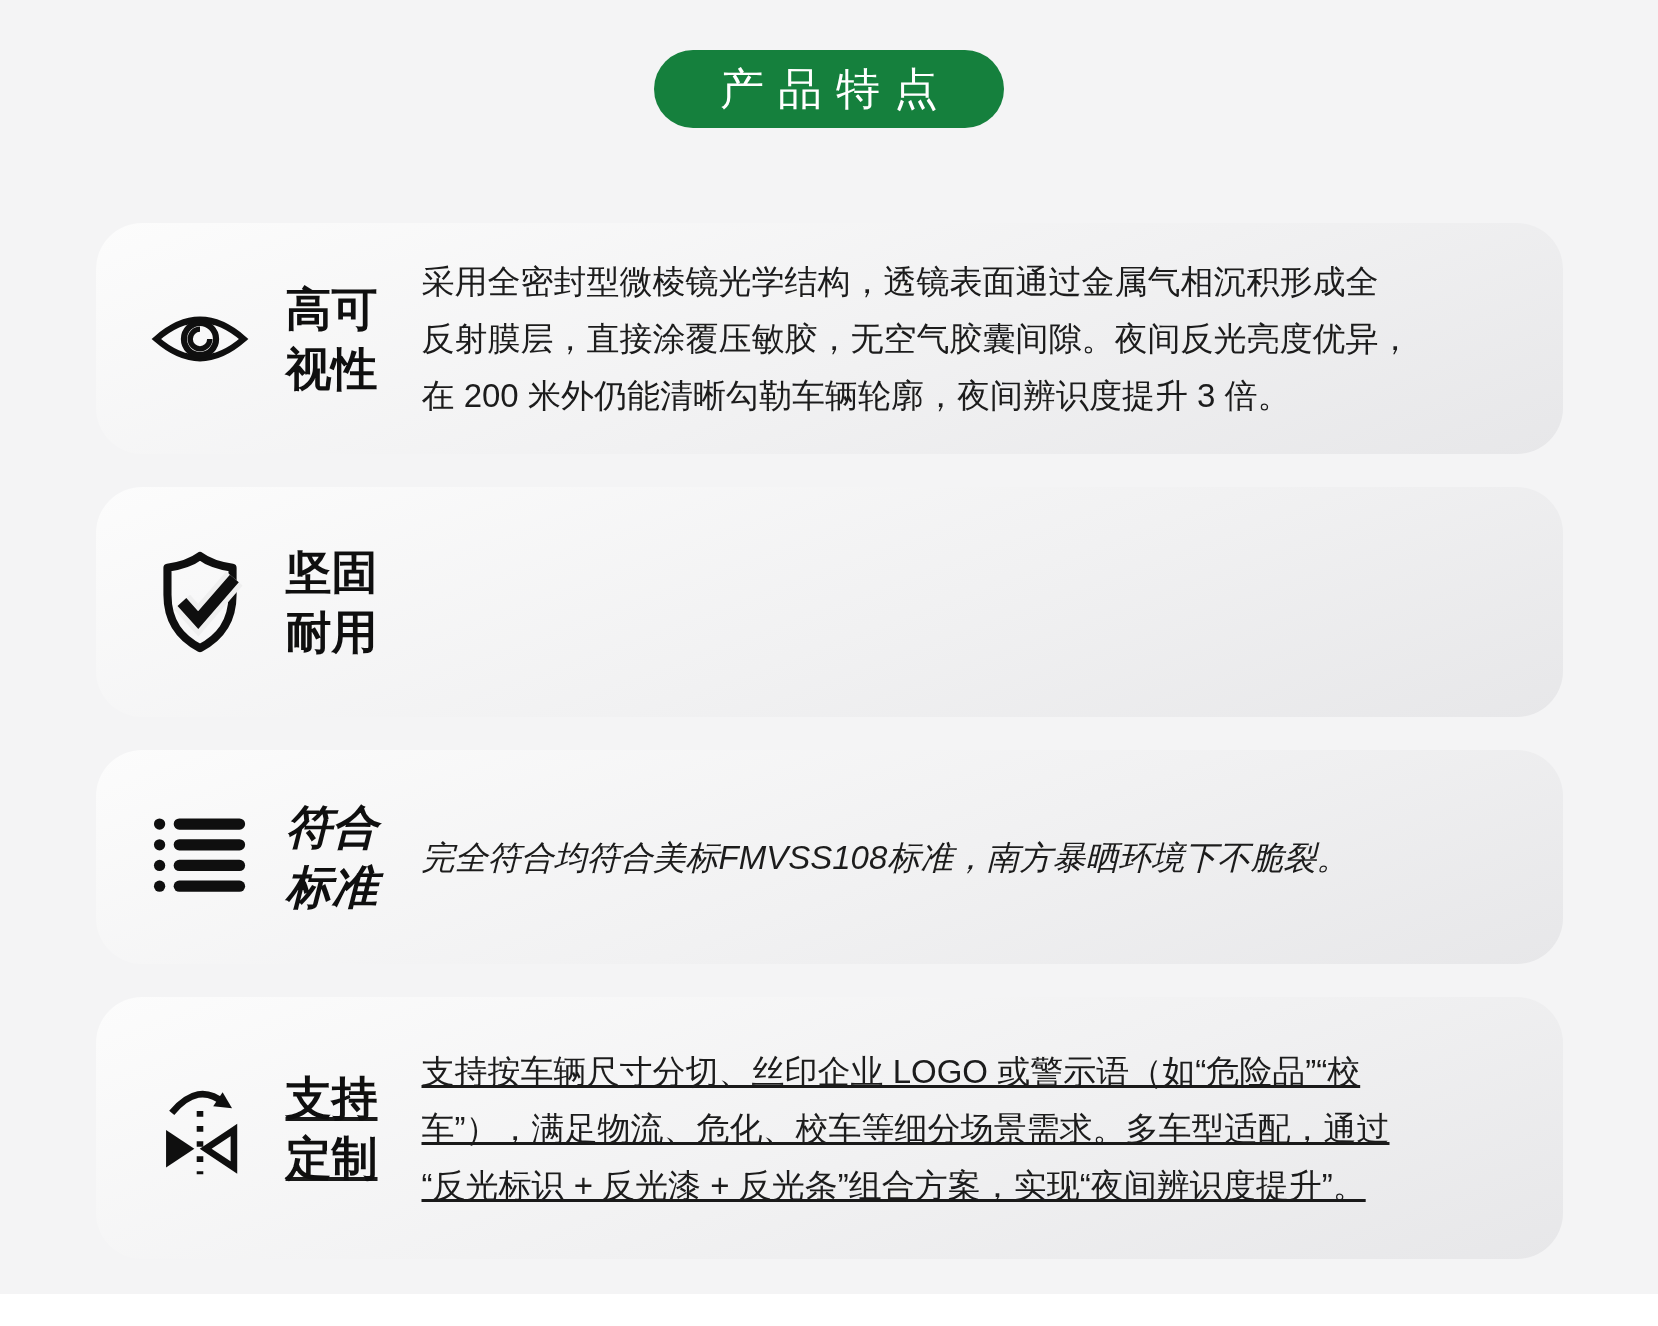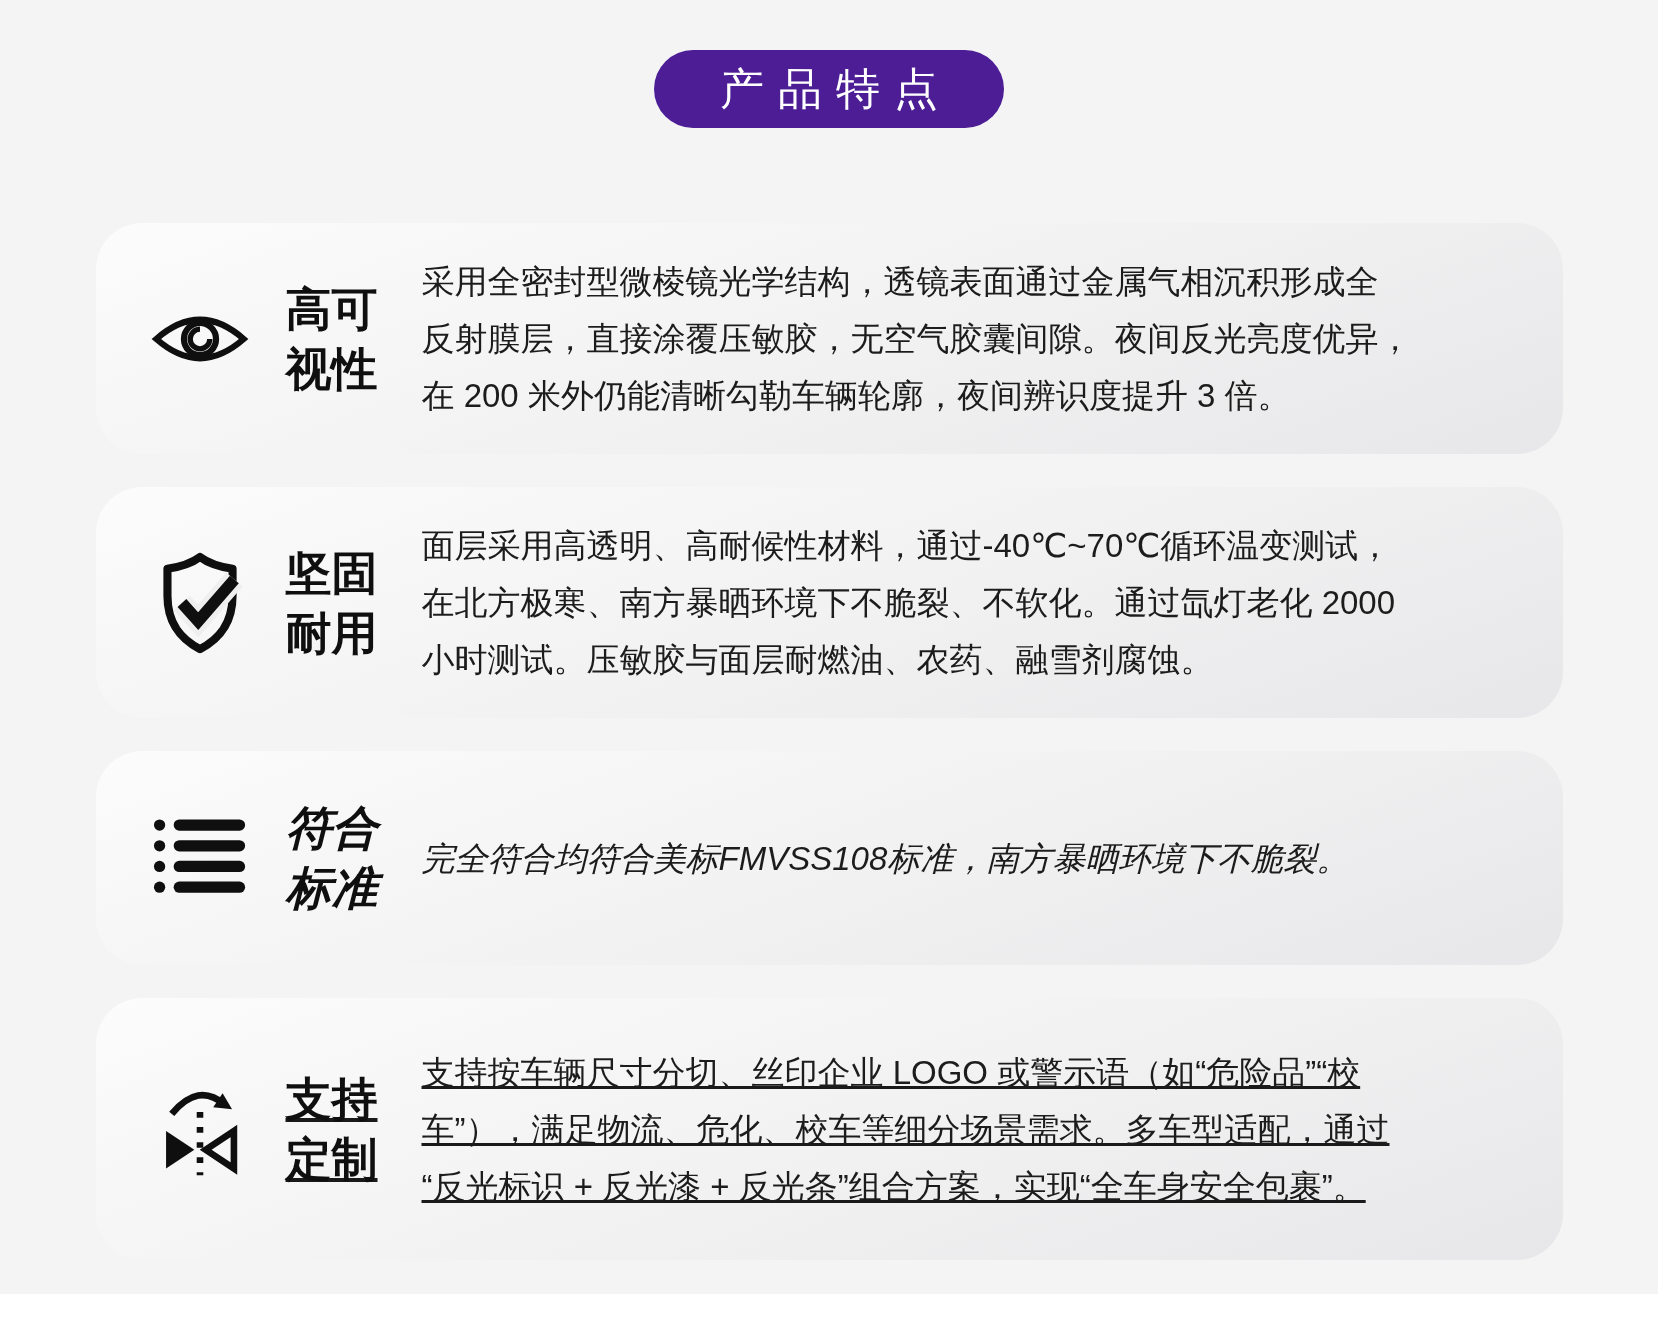--- a/index.html
+++ b/index.html
@@ -14,21 +14,21 @@
     color: #1a1a1a;
     overflow: hidden;
     position: relative;
   }
   .header-wrap {
     text-align: center;
     padding-top: 50px;
   }
   .header-pill {
     display: inline-block;
-    background: #4c1d95;
+    background: #15803d;
     color: #ffffff;
     font-size: 44px;
     letter-spacing: 14px;
     text-indent: 14px;
     line-height: 78px;
     height: 78px;
     padding: 0 52px;
     border-radius: 40px;
   }
   .cards {
@@ -113,23 +113,20 @@
   <section class="card h2">
     <div class="icon-box">
       <svg width="94" height="110" viewBox="0 0 104 120">
         <path d="M16 22 C30 20 44 15 52 9 C60 15 74 20 88 22 L88 52 C88 83 73 100 52 111 C31 100 16 83 16 52 Z" fill="none" stroke="#0f0f0f" stroke-width="9" stroke-linejoin="round"></path>
         <path d="M32 60 L50 80 L90 34" fill="none" stroke="#efefef" stroke-width="24"></path>
         <path d="M32 60 L50 80 L90 34" fill="none" stroke="#0f0f0f" stroke-width="13"></path>
       </svg>
     </div>
     <h3 class="card-title">坚固
 耐用</h3>
-    <p class="card-text">面层采用高透明、高耐候性材料，通过-40℃~70℃循环温变测试，
-在北方极寒、南方暴晒环境下不脆裂、不软化。通过氙灯老化 2000
-小时测试。压敏胶与面层耐燃油、农药、融雪剂腐蚀。</p>
   </section>
 
   <section class="card h3">
     <div class="icon-box">
       <svg width="94" height="88" viewBox="0 0 100 92">
         <g fill="#0f0f0f">
           <circle cx="7" cy="11" r="6"></circle>
             <rect x="22" y="5" width="76" height="12" rx="6"></rect>
           <circle cx="7" cy="33" r="6"></circle>
             <rect x="22" y="27" width="76" height="12" rx="6"></rect>
@@ -152,18 +149,18 @@
         <polygon points="86,33 66,31 76,16" fill="#0f0f0f"></polygon>
         <line x1="52" y1="36" x2="52" y2="103" stroke="#0f0f0f" stroke-width="7" stroke-dasharray="6 10"></line>
         <path d="M16 56 L46 76 L16 96 Z" fill="#0f0f0f"></path>
         <path d="M88 56 L58 76 L88 96 Z" fill="none" stroke="#0f0f0f" stroke-width="7"></path>
       </svg>
     </div>
     <h3 class="card-title">支持
 定制</h3>
     <p class="card-text">支持按车辆尺寸分切、丝印企业 LOGO 或警示语（如“危险品”“校
 车”），满足物流、危化、校车等细分场景需求。多车型适配，通过
-“反光标识 + 反光漆 + 反光条”组合方案，实现“全车身安全包裹”。</p>
+“反光标识 + 反光漆 + 反光条”组合方案，实现“夜间辨识度提升”。</p>
   </section>
 
 </div>
 
 <div class="bottom-strip"></div>
 
 </body></html>

